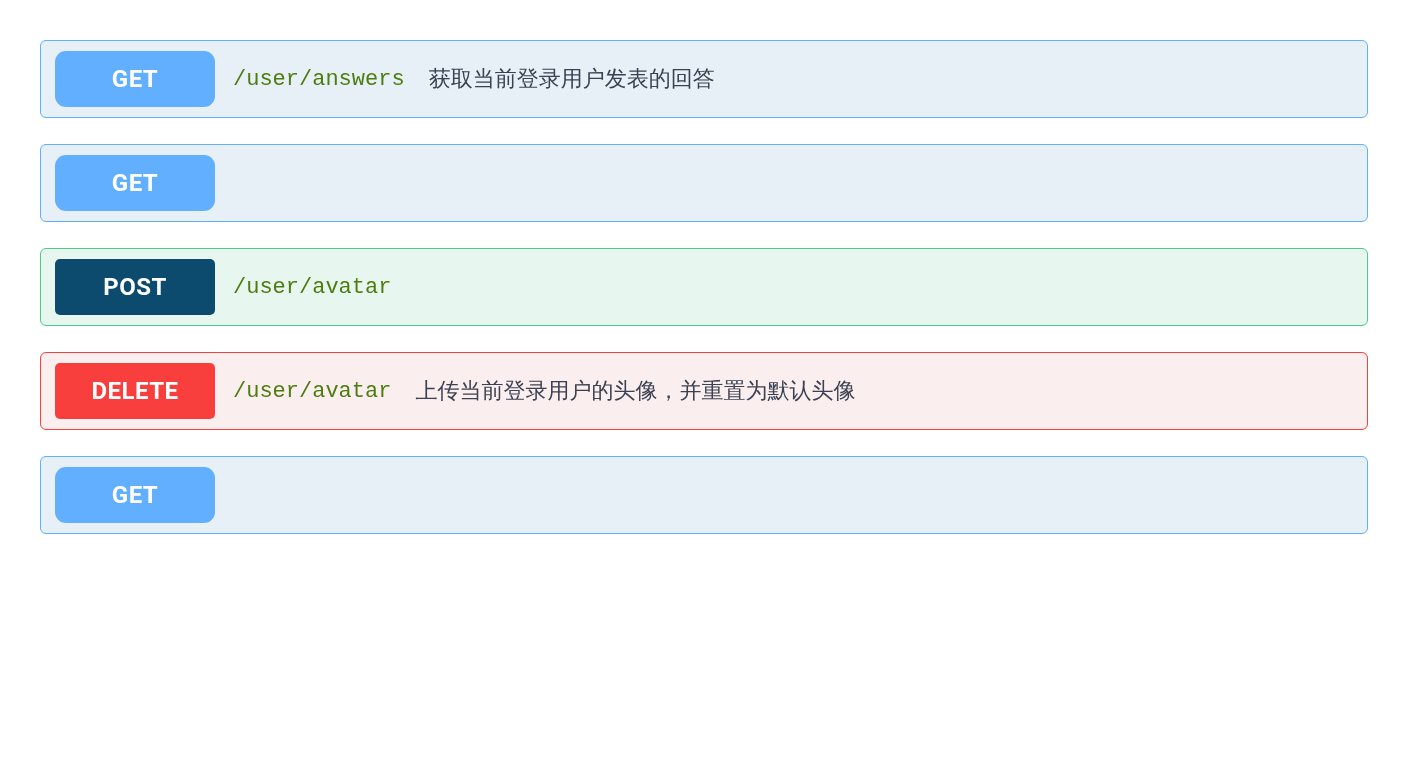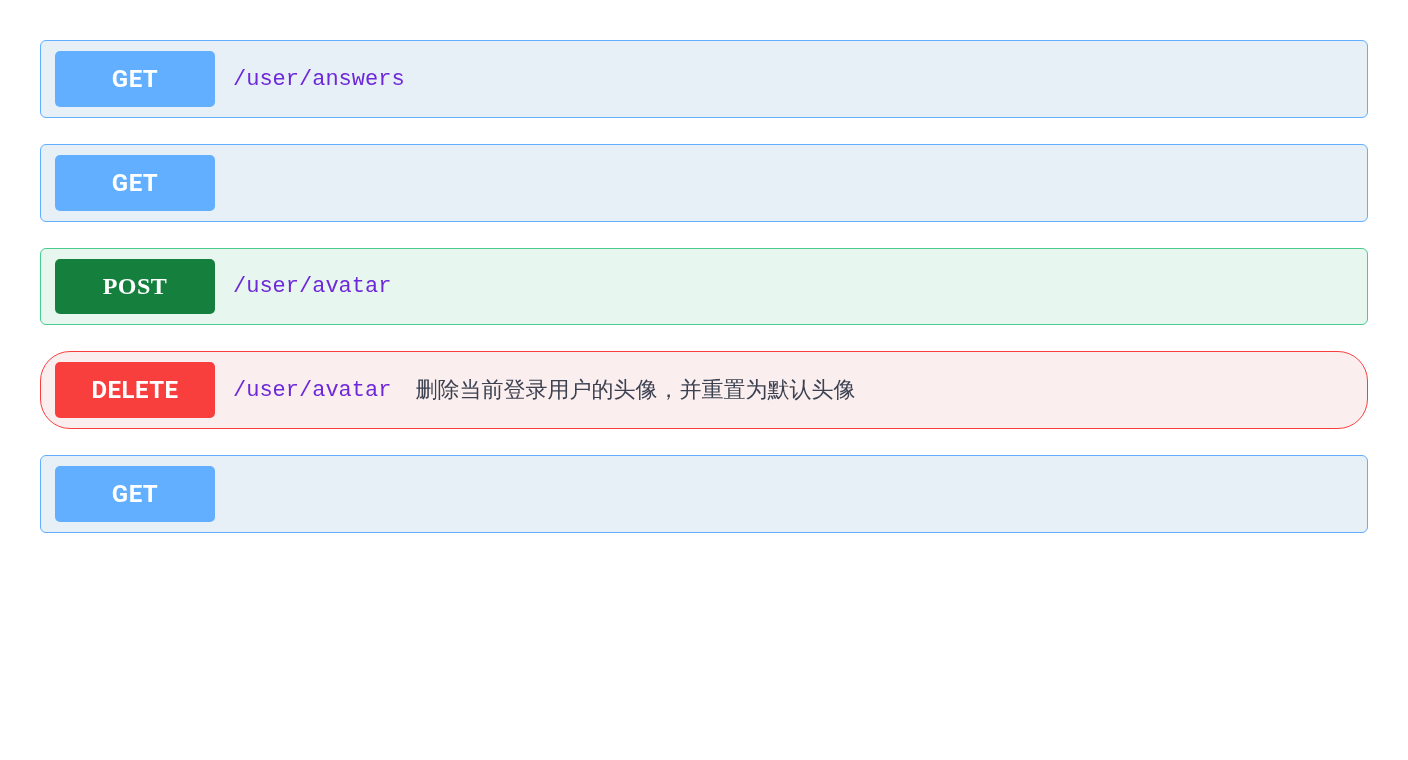--- a/index.html
+++ b/index.html
@@ -36,83 +36,83 @@
     }
 
     .endpoint.post {
       background-color: #e8f6f0;
       border-color: #49cc90;
     }
 
     .endpoint.delete {
       background-color: #fbeeee;
       border-color: #f93e3e;
-      border-radius: 30px;
     }
 
     .method-badge {
       min-width: 160px;
       text-align: center;
       padding: 14px 0;
       border-radius: 5px;
       font-weight: 700;
       font-size: 24px;
       color: #ffffff;
       letter-spacing: 0.5px;
       font-family: -apple-system, BlinkMacSystemFont, "Segoe UI", Roboto, sans-serif;
     }
 
     .method-badge.get {
       background-color: #61affe;
+      border-radius: 11px;
     }
 
     .method-badge.post {
-      background-color: #15803d;
-      font-family: Liberation Serif, serif;
+      background-color: #0c4a6e;
     }
 
     .method-badge.delete {
       background-color: #f93e3e;
     }
 
     .path {
       font-family: "SFMono-Regular", Consolas, "Liberation Mono", Menlo, Courier, monospace;
       font-size: 22px;
-      color: #6d28d9;
+      color: #4d7c0f;
       white-space: nowrap;
     }
 
     .description {
       font-size: 22px;
       color: #3b4151;
       margin-left: 6px;
     }
   </style>
 </head>
 <body>
 
 <div class="endpoint-list">
 
   <div class="endpoint get">
     <div class="method-badge get">GET</div>
     <span class="path">/user/answers</span>
+    <span class="description">获取当前登录用户发表的回答</span>
   </div>
 
   <div class="endpoint get">
     <div class="method-badge get">GET</div>
   </div>
 
   <div class="endpoint post">
     <div class="method-badge post">POST</div>
     <span class="path">/user/avatar</span>
   </div>
 
   <div class="endpoint delete">
     <div class="method-badge delete">DELETE</div>
     <span class="path">/user/avatar</span>
-    <span class="description">删除当前登录用户的头像，并重置为默认头像</span>
+    <span class="description">上传当前登录用户的头像，并重置为默认头像</span>
   </div>
 
   <div class="endpoint get">
     <div class="method-badge get">GET</div>
   </div>
 
 </div>
 
 </body></html>

